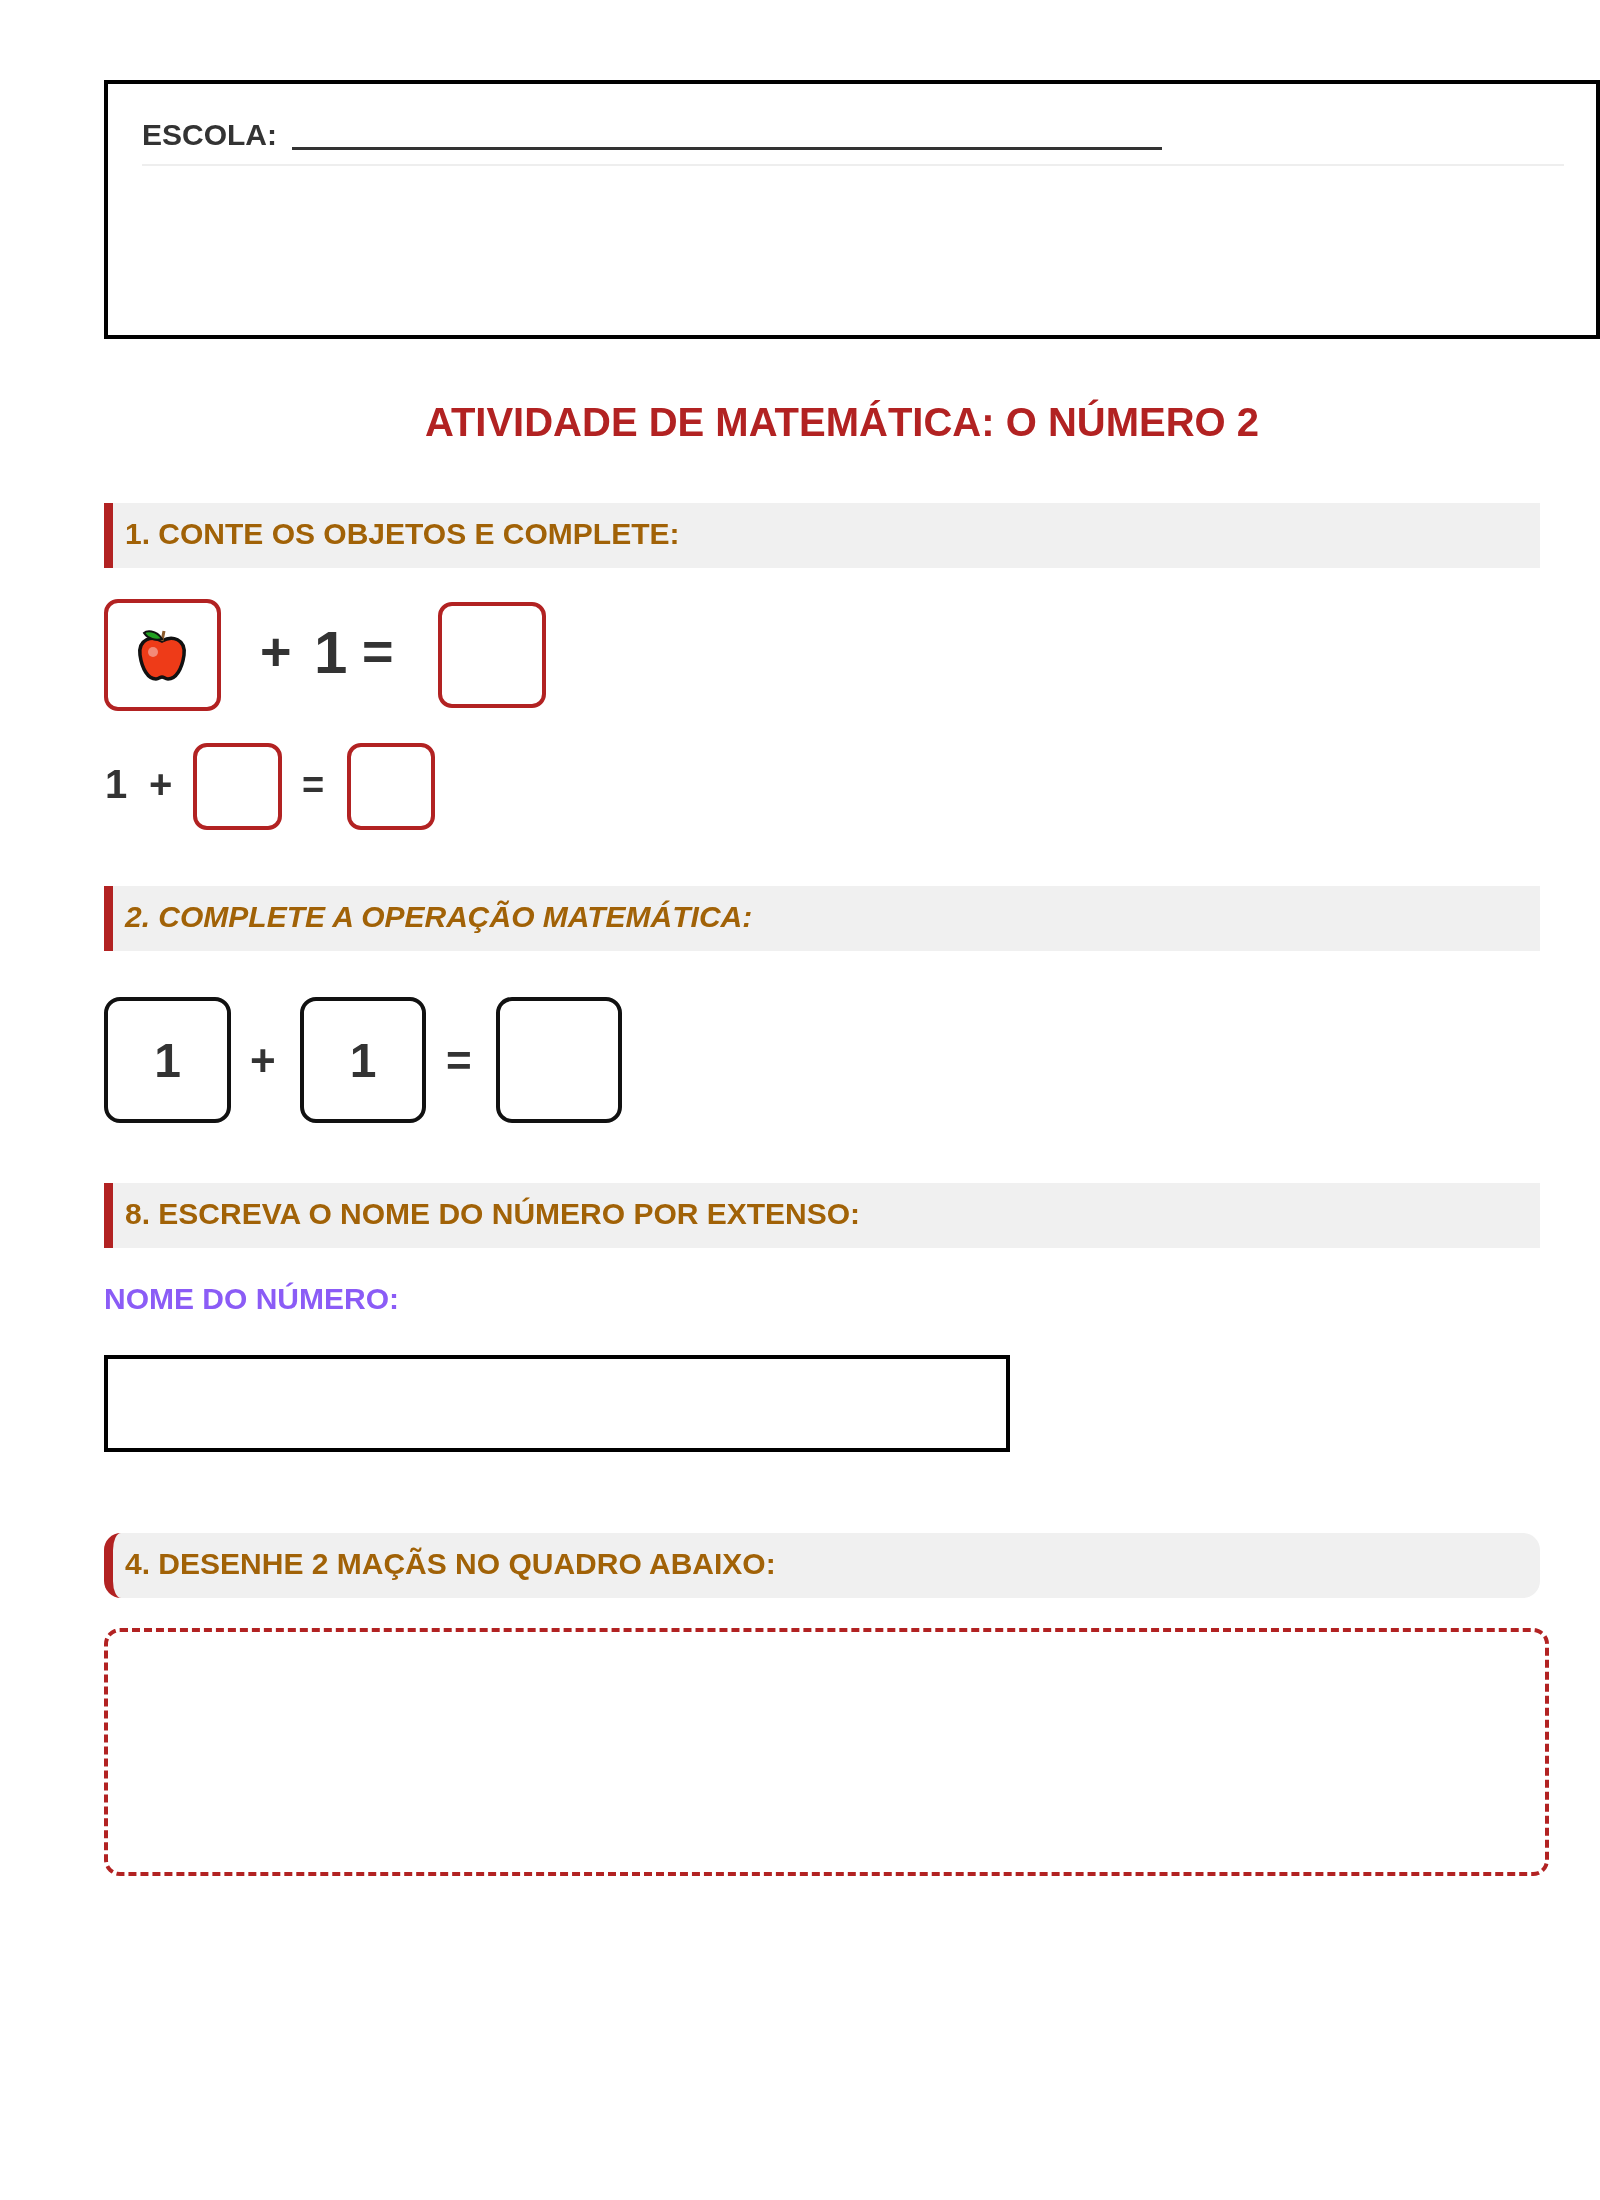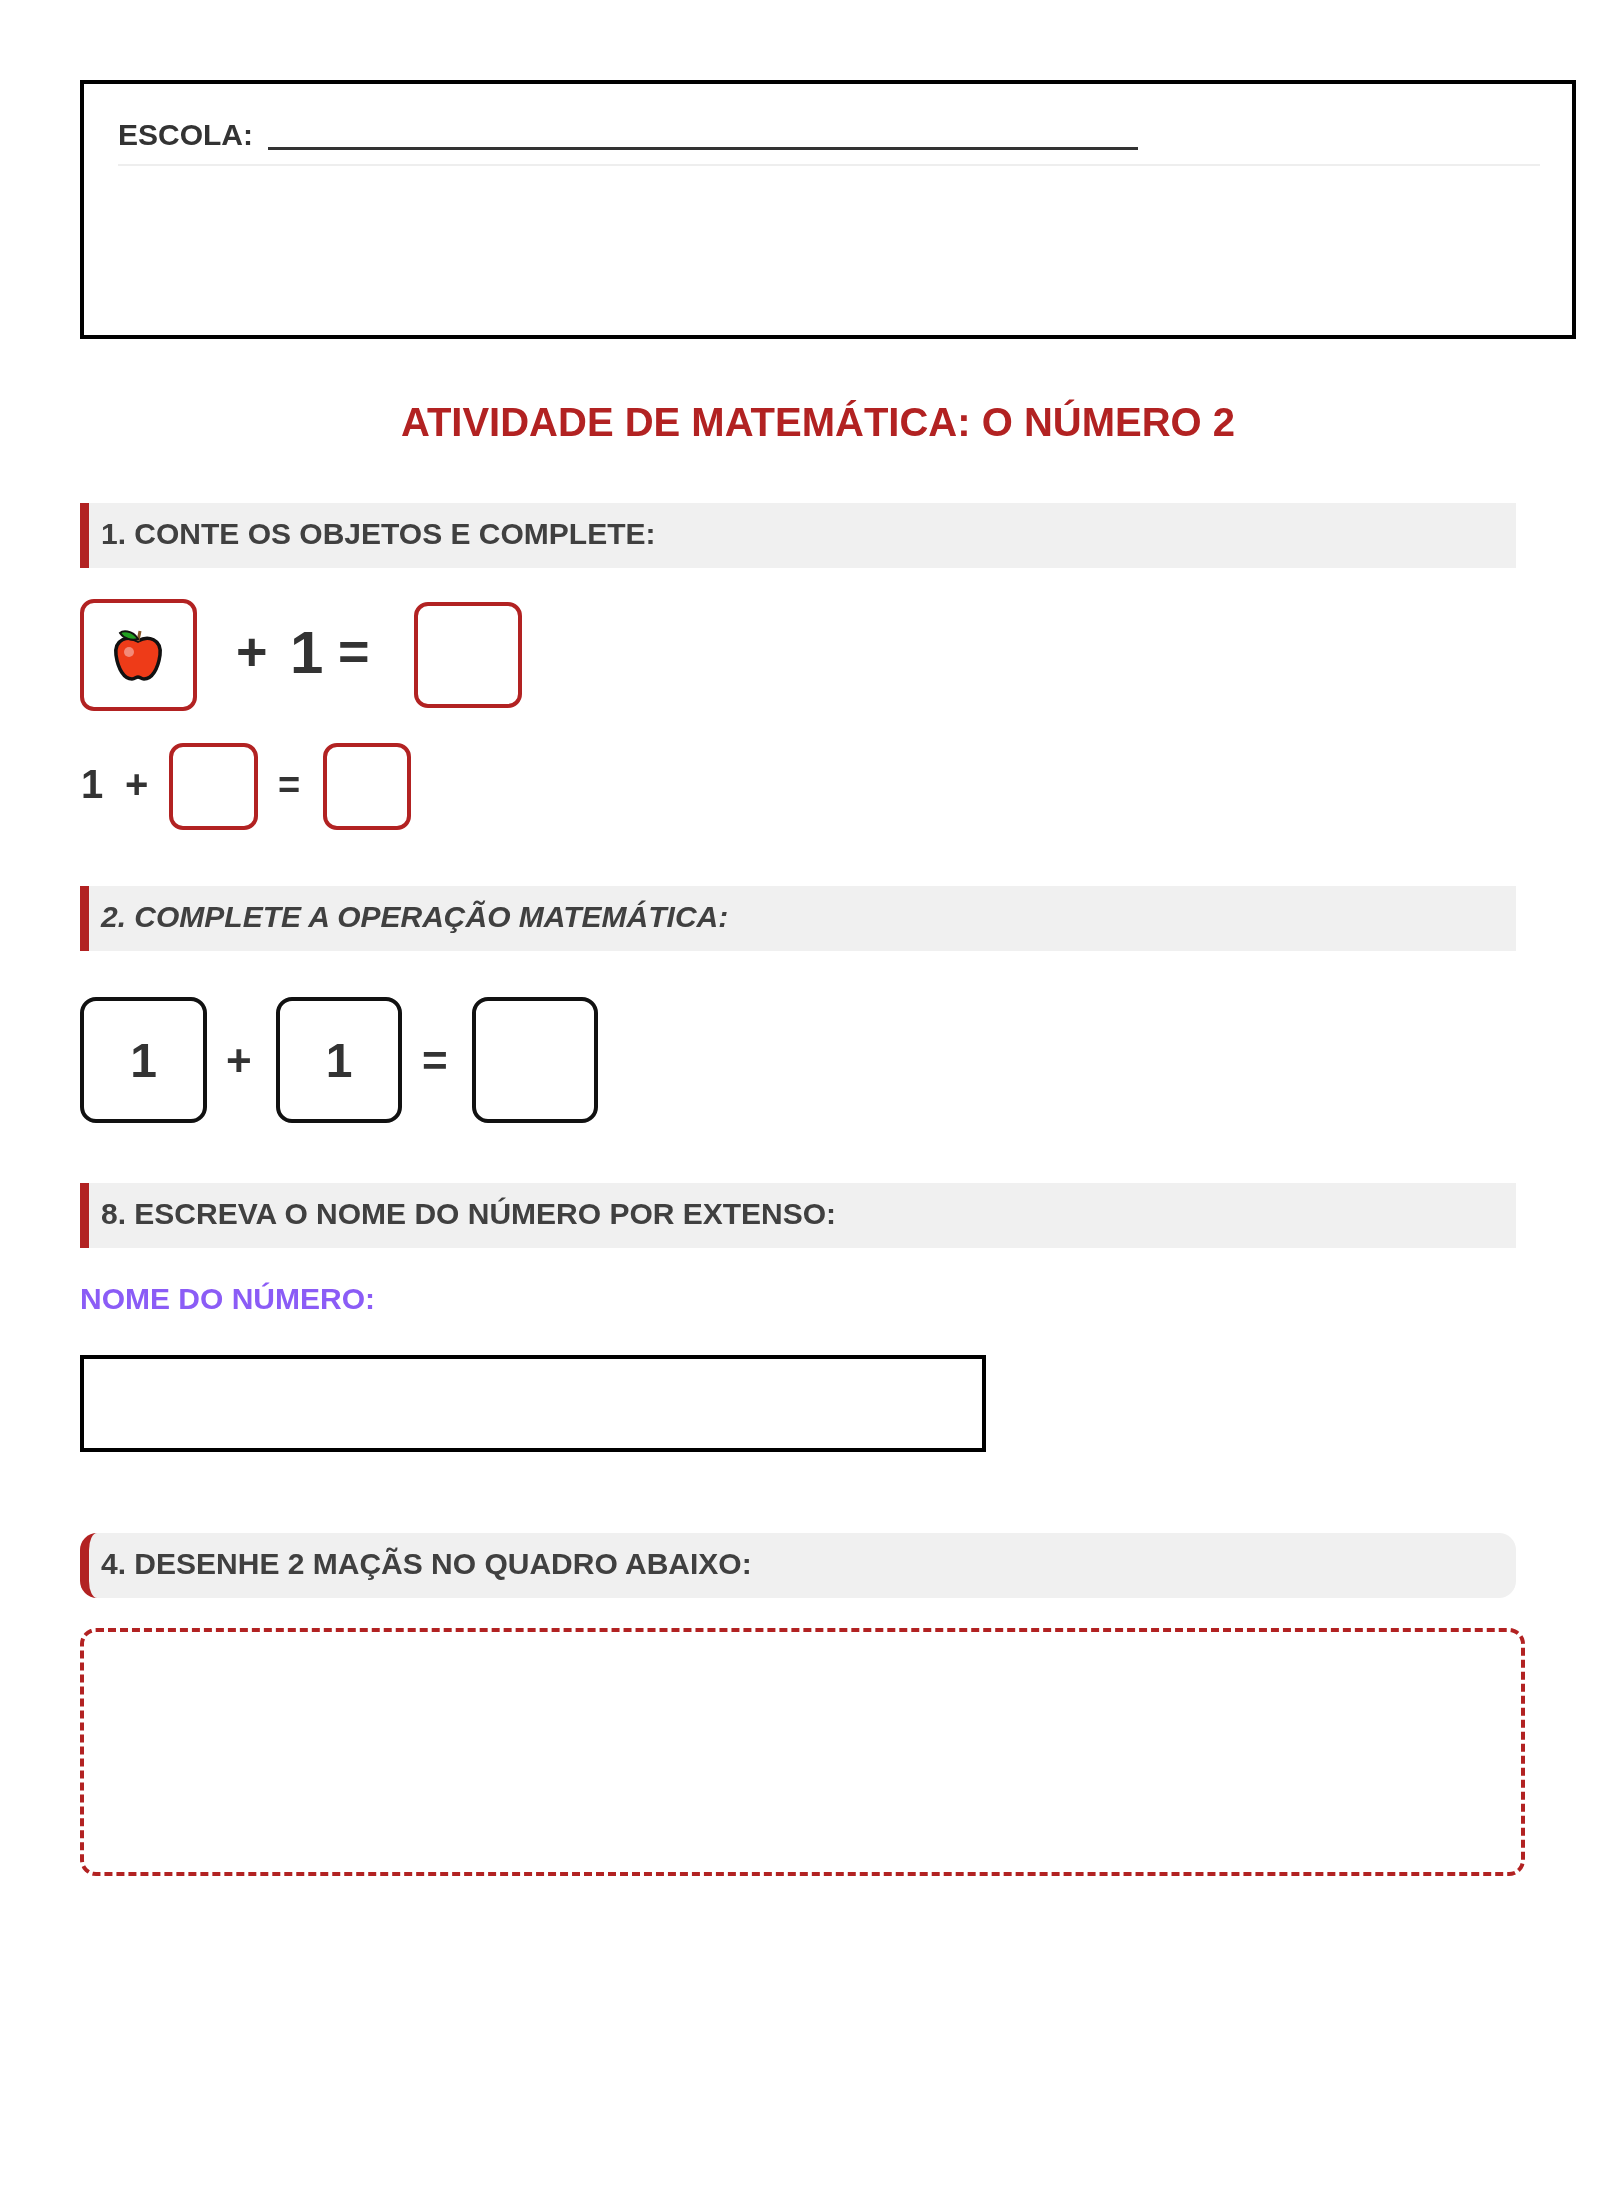--- a/index.html
+++ b/index.html
@@ -1,24 +1,24 @@
 <!DOCTYPE html>
 <html><head>
 <meta charset="utf-8">
 <style>
   html, body { margin:0; padding:0; background:#ffffff; }
   body { width:1600px; height:2200px; position:relative; font-family:"Liberation Sans", sans-serif; color:#333333; overflow:hidden; }
-  .abs { position:absolute; }
+  .abs { position:absolute;margin-left:24px; }
   .hdr-box { left:80px; top:80px; width:1496px; height:259px; border:4px solid #000; box-sizing:border-box; }
   .hdr-row { position:absolute; left:34px; right:32px; height:60px; border-bottom:2px solid #eeeeee; font-weight:bold; font-size:30px; }
   .hdr-row .lbl { position:absolute; bottom:12px; left:0; }
   .line { position:absolute; bottom:14px; height:0; border-bottom:3px solid #333; }
   .title { left:18px; width:1600px; top:400px; text-align:center; color:#b22222; font-weight:bold; font-size:40px; }
   .sec { left:80px; width:1436px; height:65px; background:#f0f0f0; border-left:9px solid #b22222; box-sizing:border-box; }
-  .sec span { position:absolute; left:12px; top:14px; font-weight:bold; font-size:30px; color:#404040; }
+  .sec span { position:absolute; left:12px; top:14px; font-weight:bold; font-size:30px; color:#a16207; }
   .rbox { border:4px solid #b22222; border-radius:14px; box-sizing:border-box; background:#fff; }
   .kbox { border:4px solid #111; border-radius:16px; box-sizing:border-box; background:#fff; display:flex; align-items:center; justify-content:center; font-weight:bold; font-size:48px; color:#333; }
   .op { font-weight:bold; color:#333; }
 </style>
 </head>
 <body>
 
 <div class="abs hdr-box">
   <div class="hdr-row" style="top:20px;">
     <span class="lbl">ESCOLA:</span>

